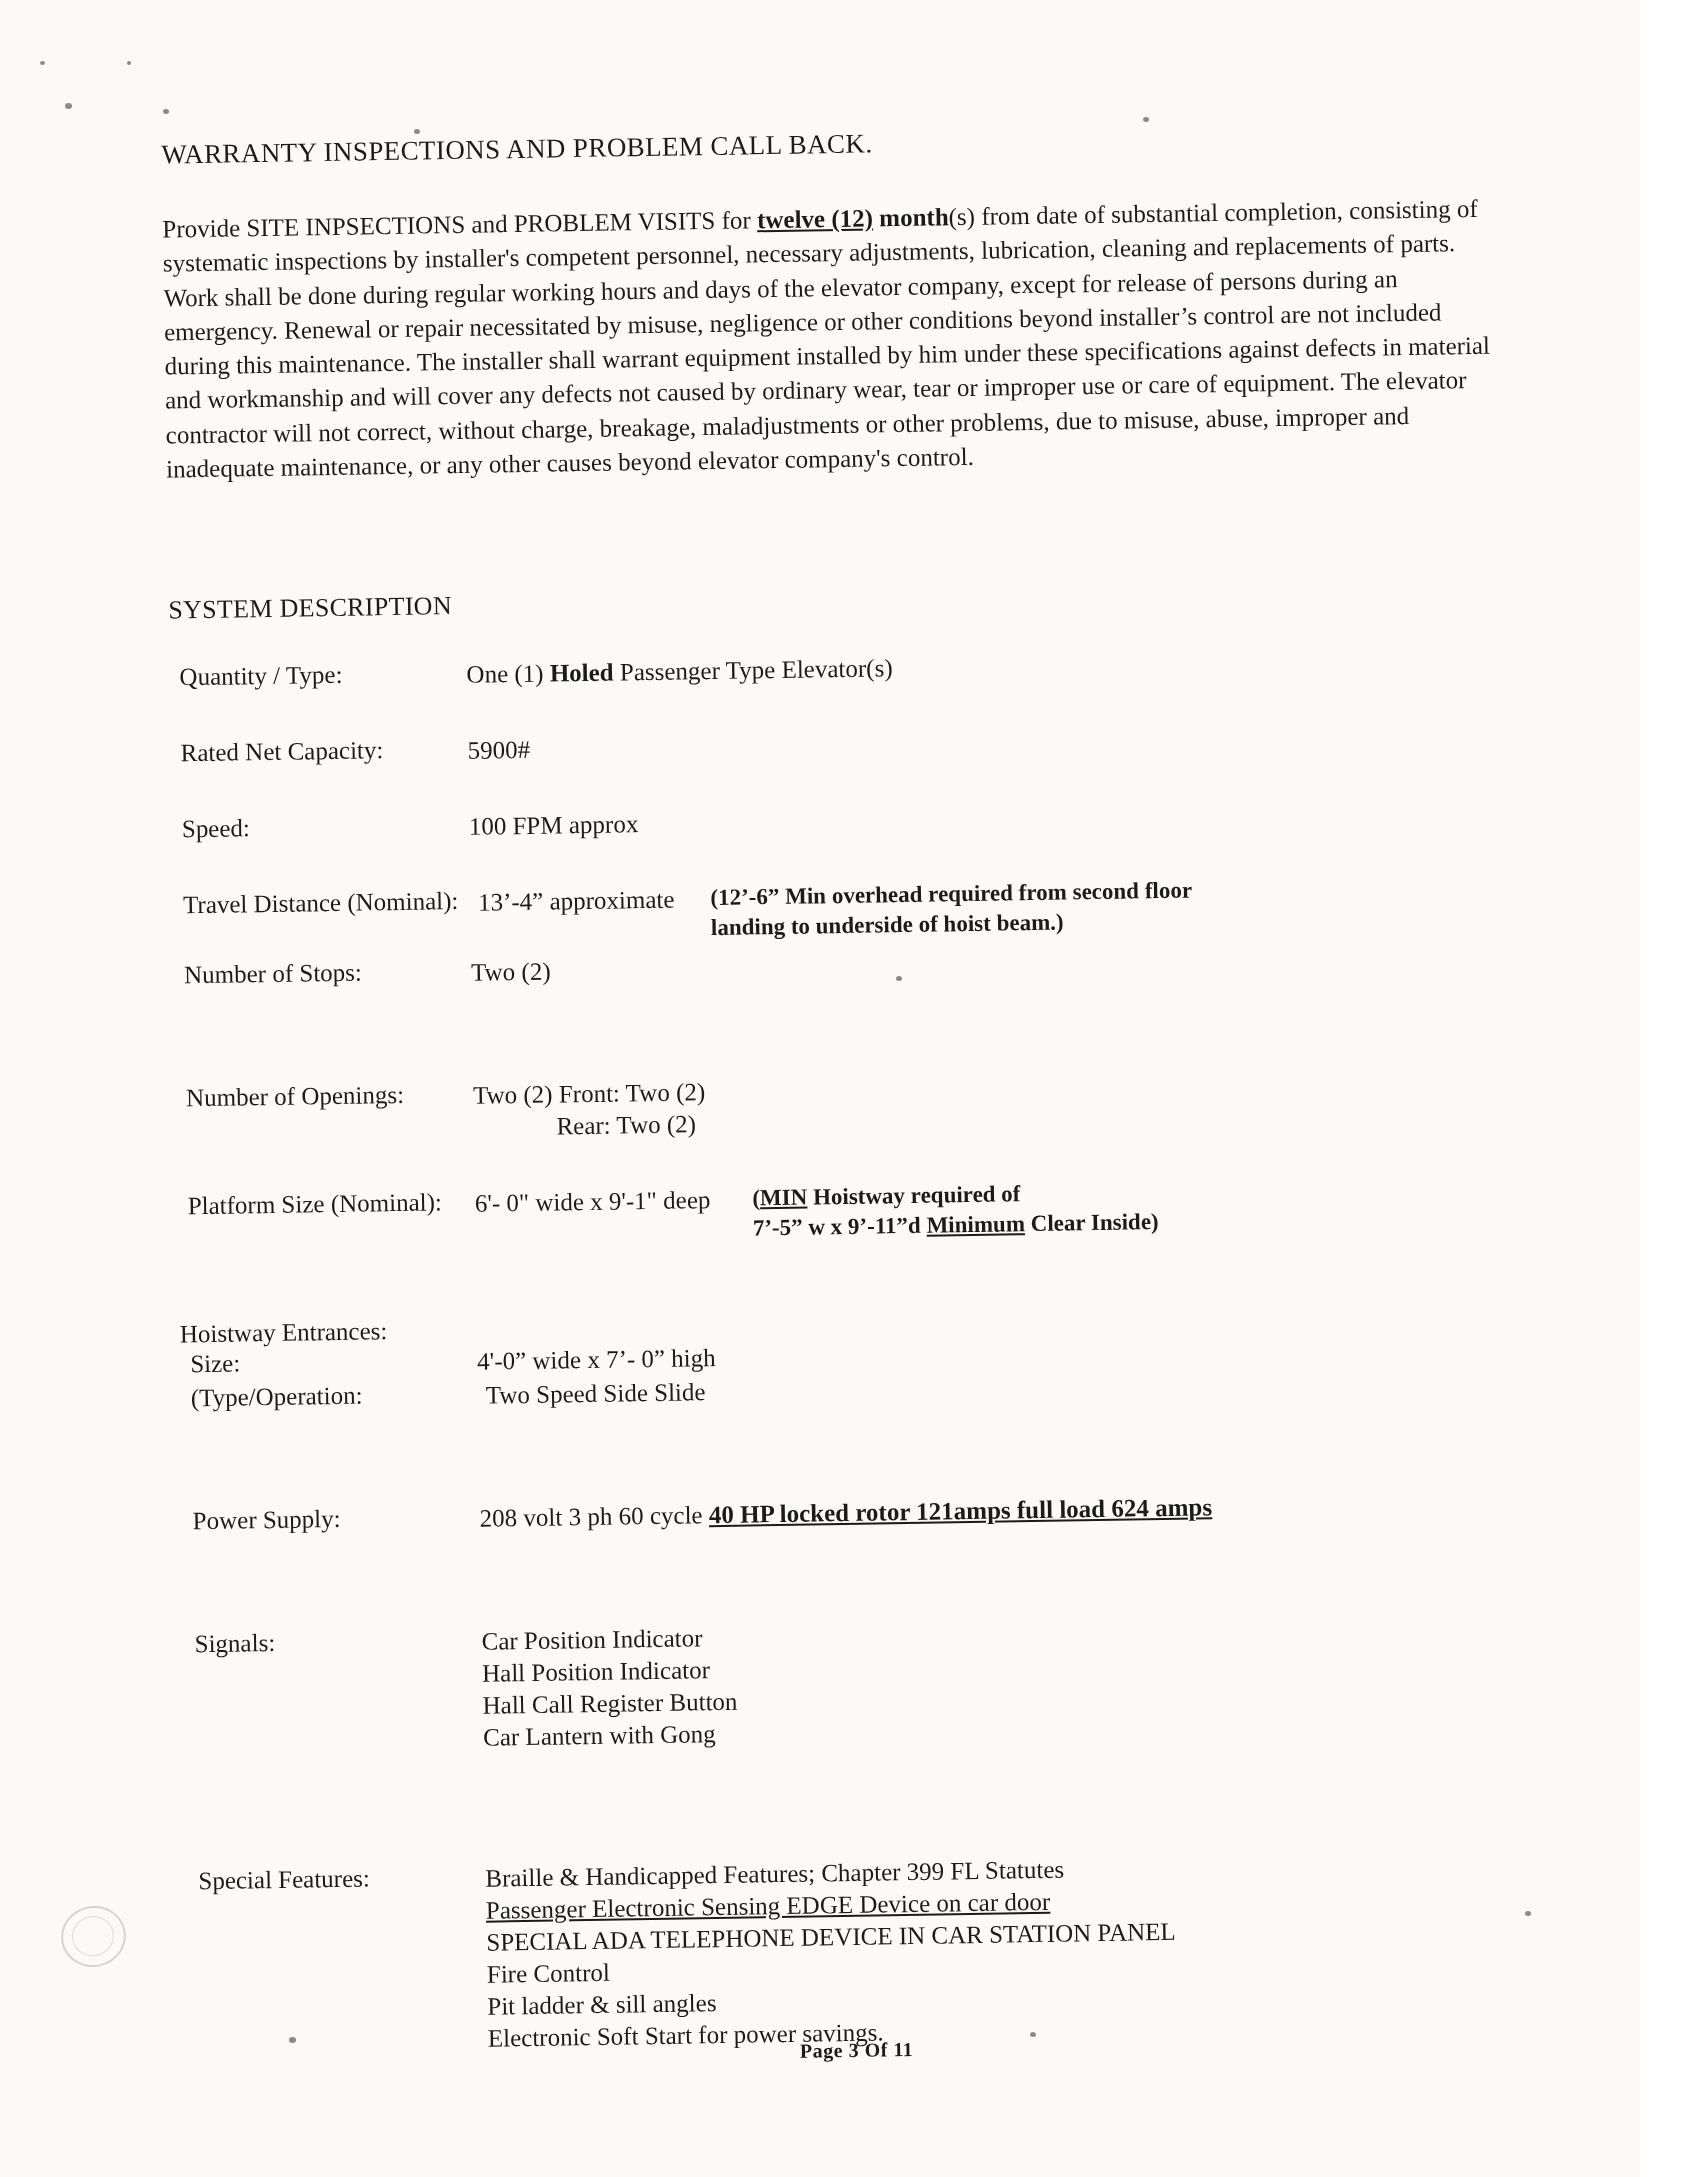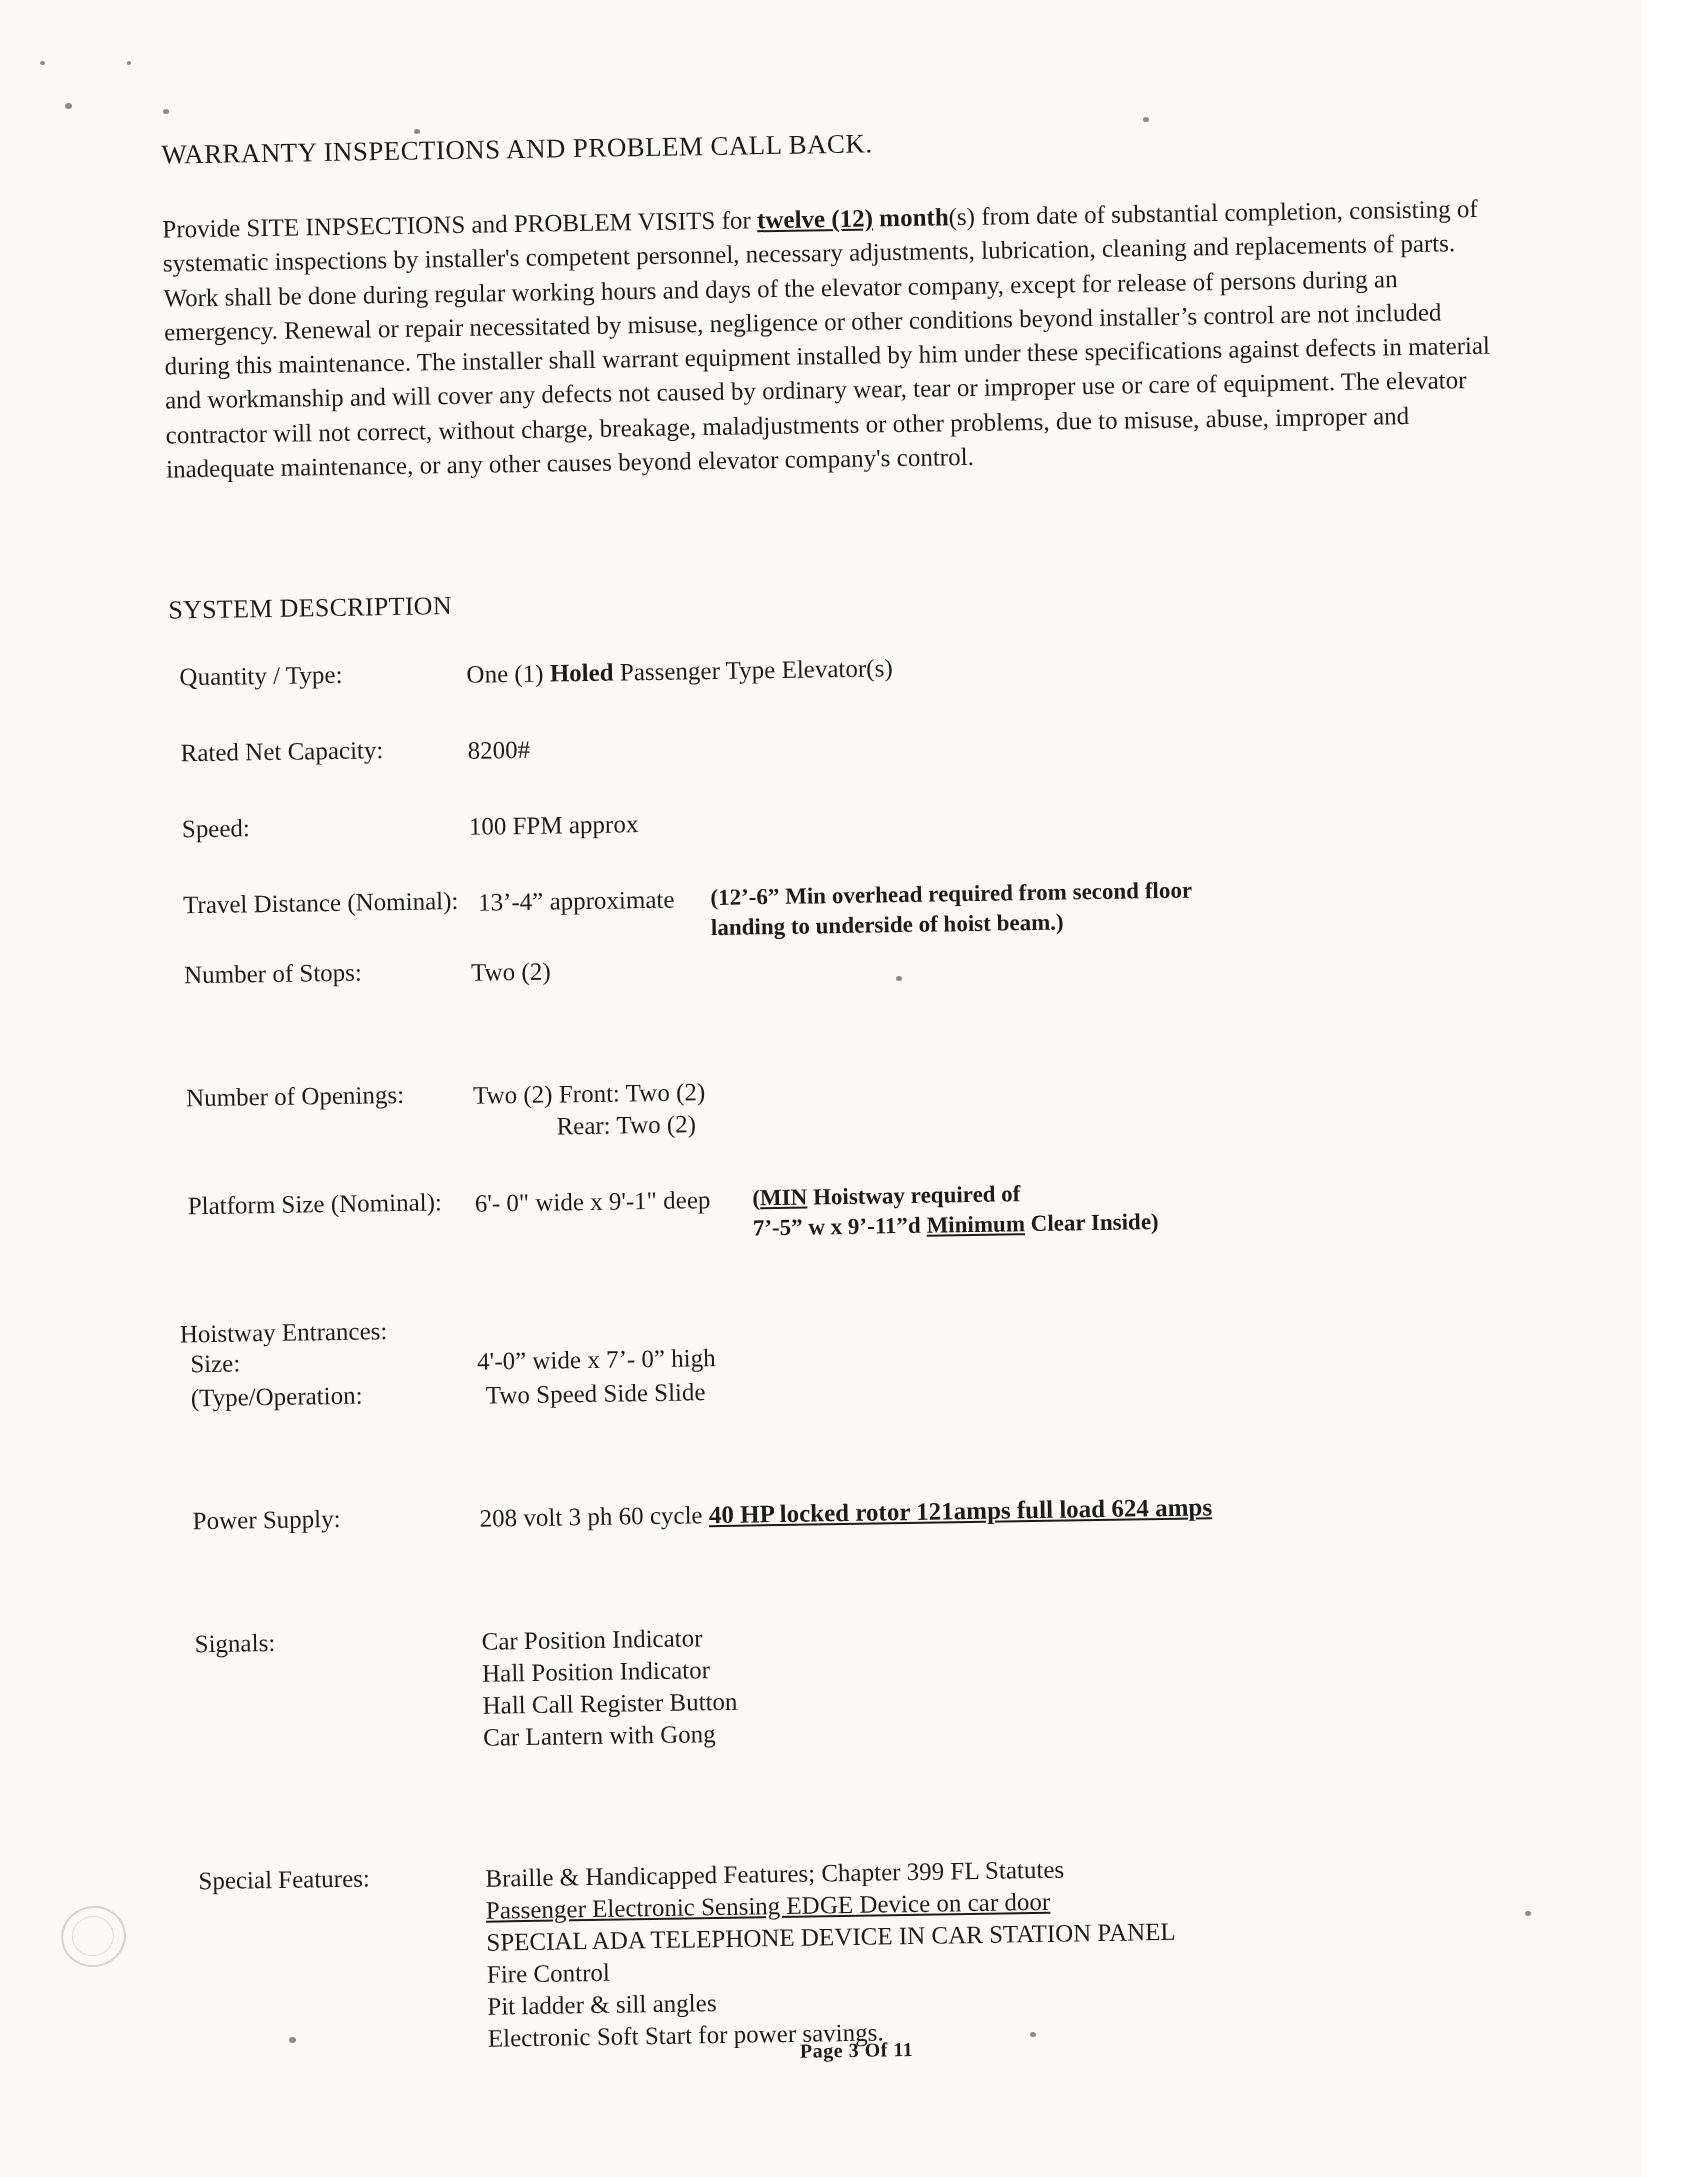--- a/index.html
+++ b/index.html
@@ -153,21 +153,21 @@
         <div class="label">Quantity / Type:</div>
         <div class="value">
           <span>One (1) </span><span class="bold">Holed</span><span> Passenger Type   Elevator(s)</span>
         </div>
       </div>
 
       <div class="gap-sm"></div>
 
       <div class="spec">
         <div class="label">Rated Net Capacity:</div>
-        <div class="value">8200#</div>
+        <div class="value">5900#</div>
       </div>
 
       <div class="gap-sm"></div>
 
       <div class="spec">
         <div class="label">Speed:</div>
         <div class="value">100 FPM approx</div>
       </div>
 
       <div class="gap-sm"></div>

